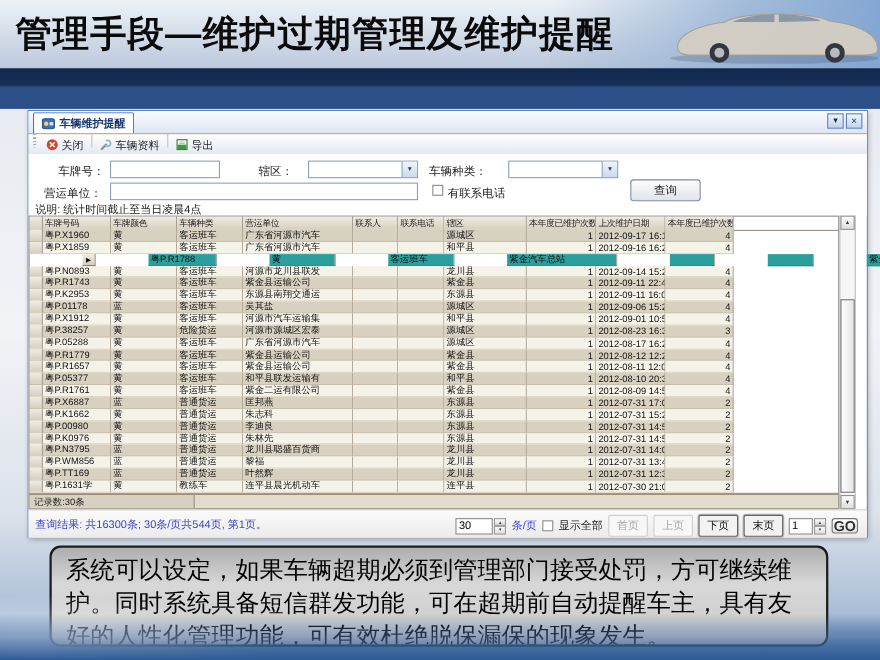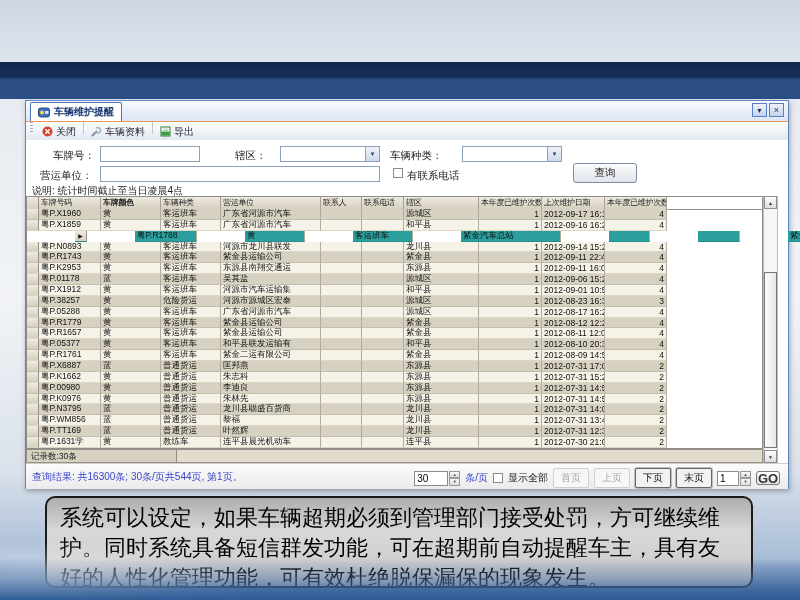--- a/index.html
+++ b/index.html
@@ -105,20 +105,34 @@
     box-sizing:border-box;padding:5px 13px;font-family:"Liberation Serif",serif;
     font-size:22px;line-height:30px;color:#000;overflow:hidden;}
   #bg-bottom{position:absolute;left:0;bottom:0;width:800px;height:42px;
     background:linear-gradient(180deg,rgba(80,118,168,0) 0%,rgba(80,118,168,.5) 50%,#2f5c96 100%);}
 </style>
 </head>
 <body>
 
 <div id="slide">
 
+  <div id="banner">
+    <div class="car-sky"></div>
+    <svg id="car" width="200" height="56" viewBox="0 0 200 56">
+      <ellipse cx="100" cy="50" rx="95" ry="5" fill="rgba(60,70,90,.25)"></ellipse>
+      <path d="M12 38 C14 28 30 20 55 17 C70 8 130 7 150 16 C175 19 190 27 193 36 L194 42 C194 46 188 47 180 47 L24 47 C15 47 11 44 12 38 Z" fill="#d4cec4" stroke="#a89f92" stroke-width="1"></path>
+      <path d="M62 17 C75 11 95 10 100 10 L100 17 Z" fill="#8b97a6"></path>
+      <path d="M104 10 C120 10 135 12 142 16 L104 17 Z" fill="#8b97a6"></path>
+      <circle cx="50" cy="45" r="9" fill="#2e3036"></circle>
+        <circle cx="50" cy="45" r="4.5" fill="#b9bcc2"></circle>
+      <circle cx="155" cy="45" r="9" fill="#2e3036"></circle>
+        <circle cx="155" cy="45" r="4.5" fill="#b9bcc2"></circle>
+    </svg>
+    <div id="page-title">管理手段—维护过期管理及维护提醒</div>
+  </div>
   <div id="navy-band"></div>
 
   <div id="app">
 
     <div id="tabbar">
       <div id="tab">
         <svg width="12" height="11" viewBox="0 0 12 11">
           <rect x="0.5" y="1" width="11" height="9" rx="2" fill="#3a6ec0" stroke="#24508e"></rect>
           <circle cx="4" cy="5.5" r="2" fill="#ffd24a"></circle>
           <rect x="7" y="4" width="3.5" height="3" fill="#cfe2ff"></rect>
@@ -175,21 +189,21 @@
       <div class="cbox" style="left:367px;top:28px;"></div>
       <span class="lbl" style="left:381px;top:29px;">有联系电话</span>
       <div id="query-btn">查询</div>
       <div id="note">说明: 统计时间截止至当日凌晨4点</div>
     </div>
 
     <div id="grid">
       <div id="grid-header">
           <div class="hcell ind" style="width: 12px;"></div>
           <div class="hcell" style="width: 62px;">车牌号码</div>
-          <div class="hcell" style="width: 60px; font-weight: bold;">车牌颜色</div>
+          <div class="hcell" style="width: 60px;">车牌颜色</div>
           <div class="hcell" style="width: 60px;">车辆种类</div>
           <div class="hcell" style="width: 100px;">营运单位</div>
           <div class="hcell" style="width: 41px;">联系人</div>
           <div class="hcell" style="width: 42px;">联系电话</div>
           <div class="hcell" style="width: 75px;">辖区</div>
           <div class="hcell" style="width: 63px;">本年度已维护次数</div>
           <div class="hcell" style="width: 63px;">上次维护日期</div>
           <div class="hcell" style="width: 62px;">本年度已维护次数</div>
         </div>
       <div id="grid-body">

